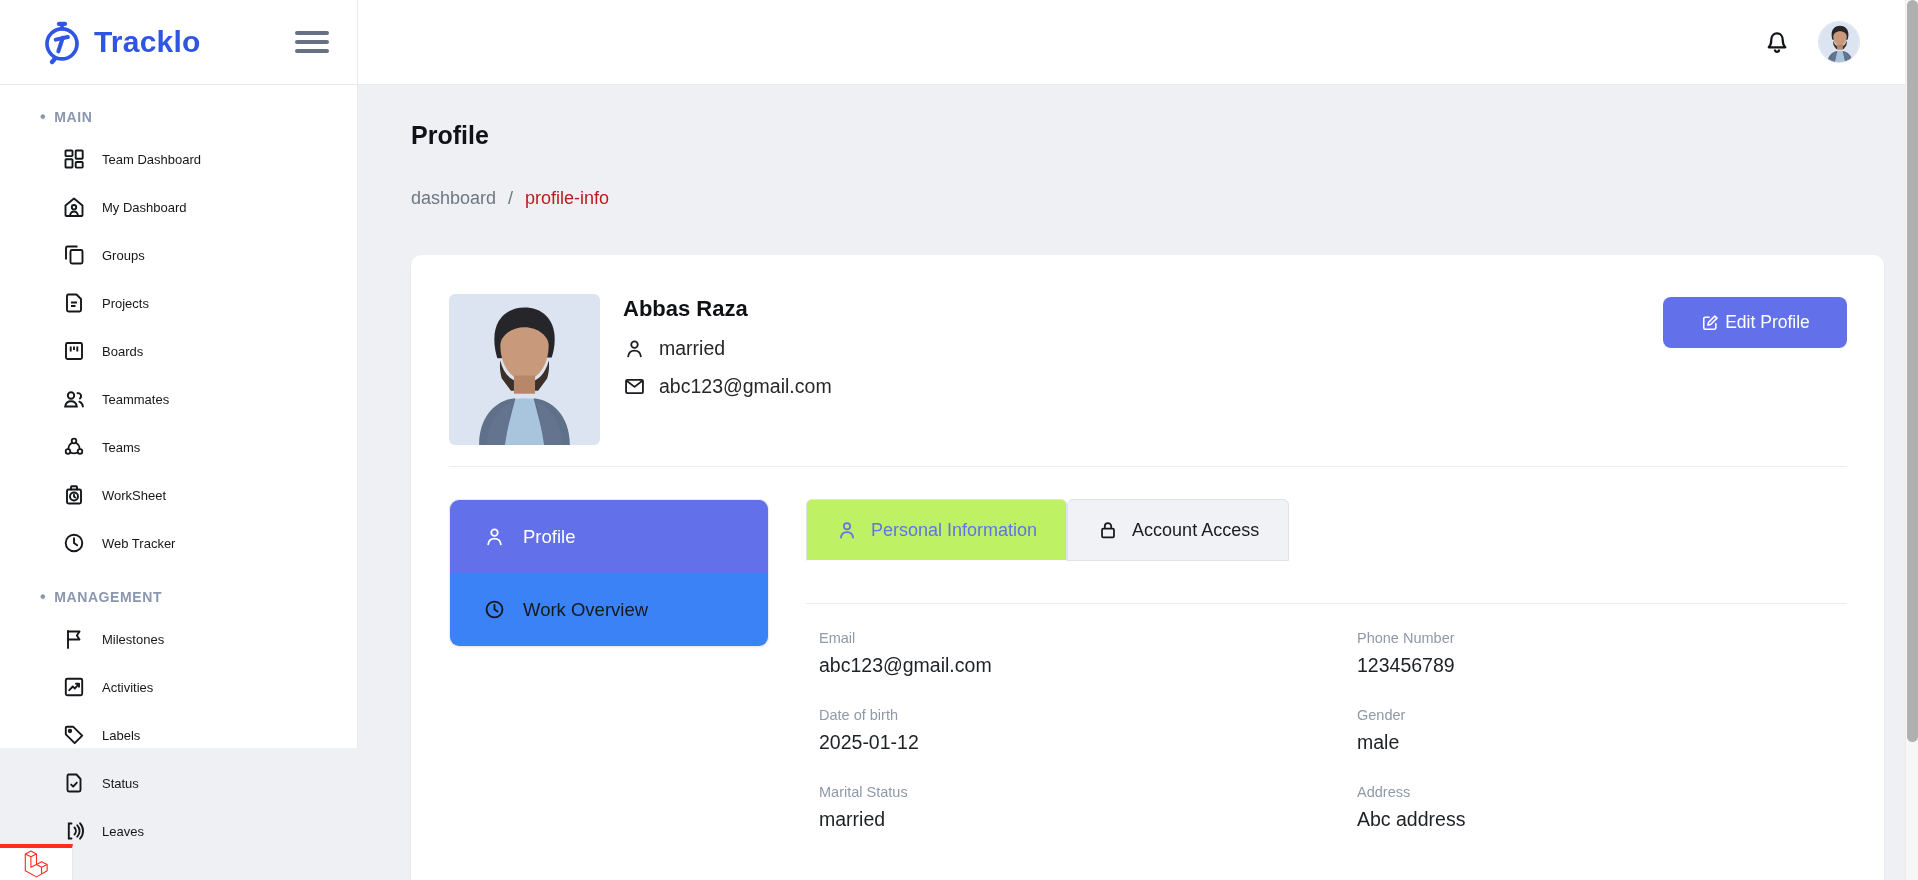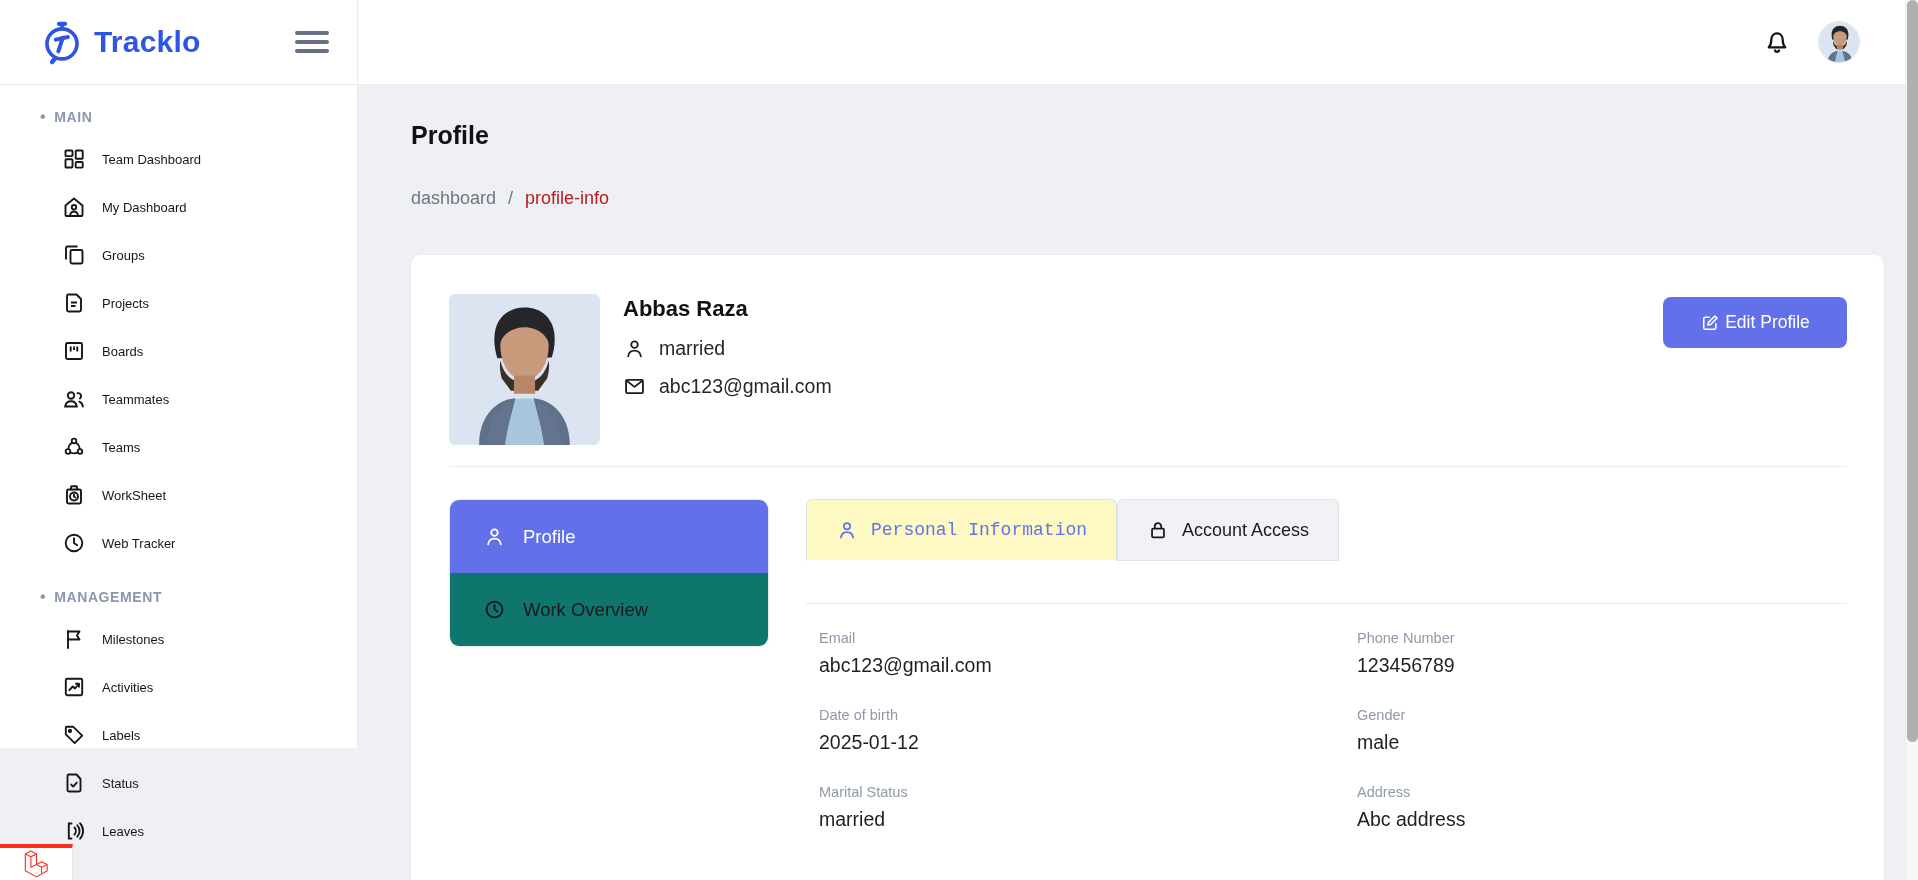--- a/index.html
+++ b/index.html
@@ -62,29 +62,29 @@
     border-radius:8px; display:flex; align-items:center; justify-content:center; gap:5px;
     cursor:pointer; }
 
   .card-divider { margin-top:21px; border:none; border-top:1px solid #e9ecf1; }
 
   .card-body { margin-top:32px; display:flex; gap:37px; }
 
   .side-menu { width:320px; border:1px solid #e9ecef; border-radius:10px; background:#fff;
     box-shadow:0 1px 2px rgba(20,30,60,.05); overflow:hidden; height:148px; flex:0 0 320px; }
   .side-menu-item { height:73px; display:flex; align-items:center; gap:17px;
-    padding:0 20px 0 33px; font-size:18.5px; color:#17191d; cursor:pointer; background:#0f766e; }
+    padding:0 20px 0 33px; font-size:18.5px; color:#17191d; cursor:pointer; background:#3b82f6; }
   .side-menu-item.active { background:#6271e9; color:#ffffff; }
   .side-menu-item .micon { width:23px; height:23px; display:flex; }
 
   .panel { flex:1; }
   .tab-row { display:flex; }
   .tab { height:62px; display:flex; align-items:center; gap:13px; padding:0 29px;
     font-size:18px; cursor:pointer; border:1px solid #dee2e6; border-radius:6px 6px 0 0; }
-  .tab.active { background:#fef9c3; color:#6173e8; border-bottom-color:#ffffff;font-family:Liberation Mono, monospace; }
+  .tab.active { background:#bef264; color:#6173e8; border-bottom-color:#ffffff; }
   .tab.inactive { background:#f0f2f5; color:#1a1c20; }
   .tab .ticon { width:22px; height:22px; display:flex; }
 
   .panel-content { margin-top:42px; border-top:1px solid #e9ecf1; padding:26px 13px 0 13px; }
   .fields-grid { display:grid; grid-template-columns:538px 1fr; row-gap:30px; }
   .field .flabel { font-size:14.5px; color:#8f99a8; }
   .field .fvalue { font-size:19.5px; color:#1d2025; margin-top:8px; }
 
   
   .debugbar { position:absolute; left:0; bottom:0; width:73px; height:36px; background:#fff;

